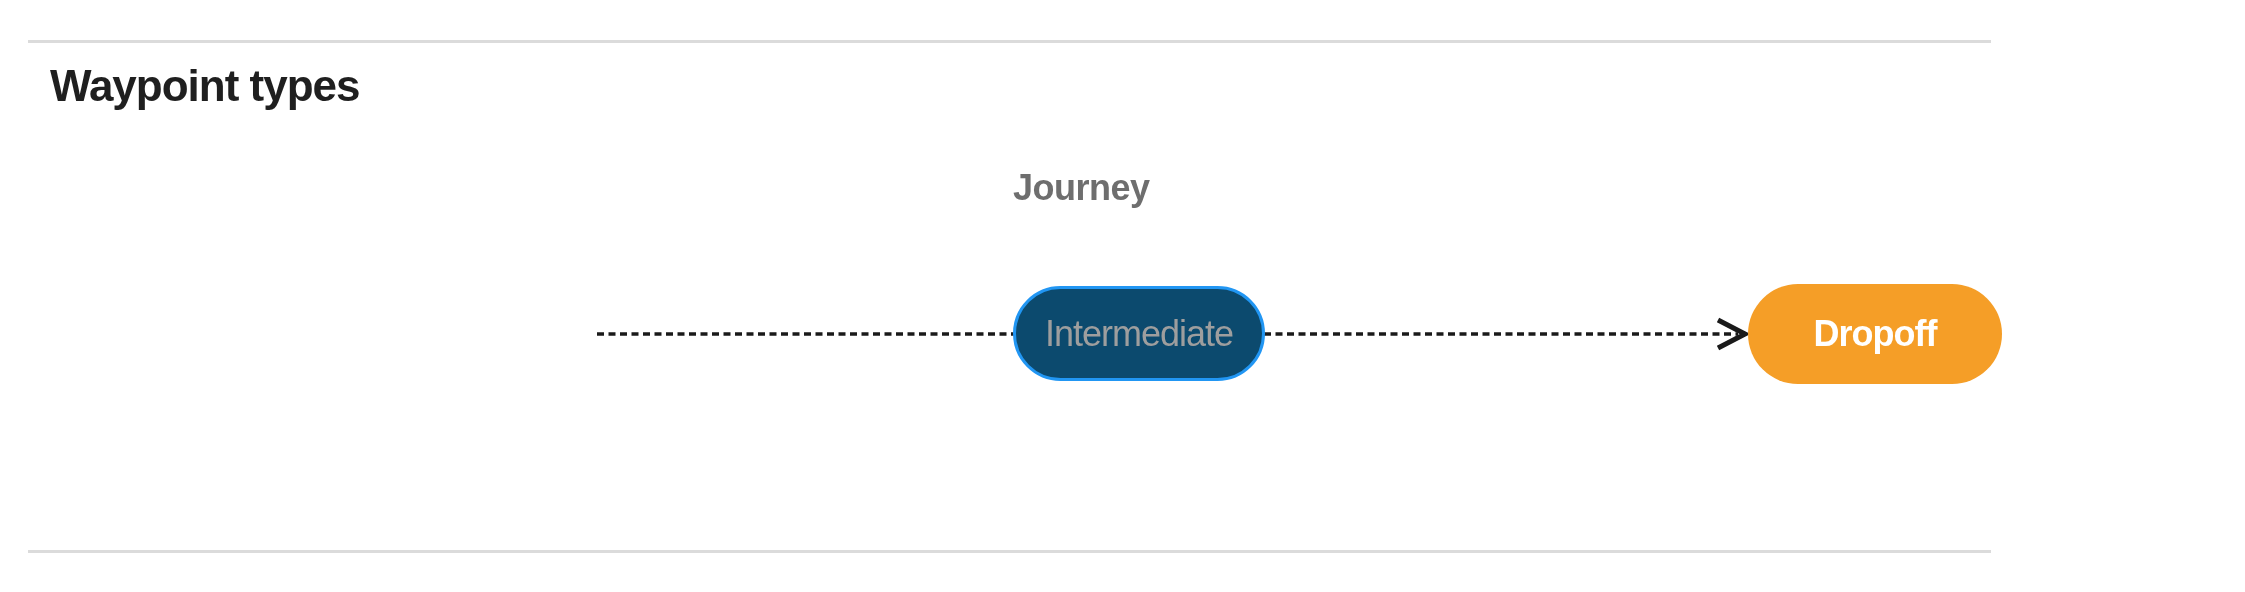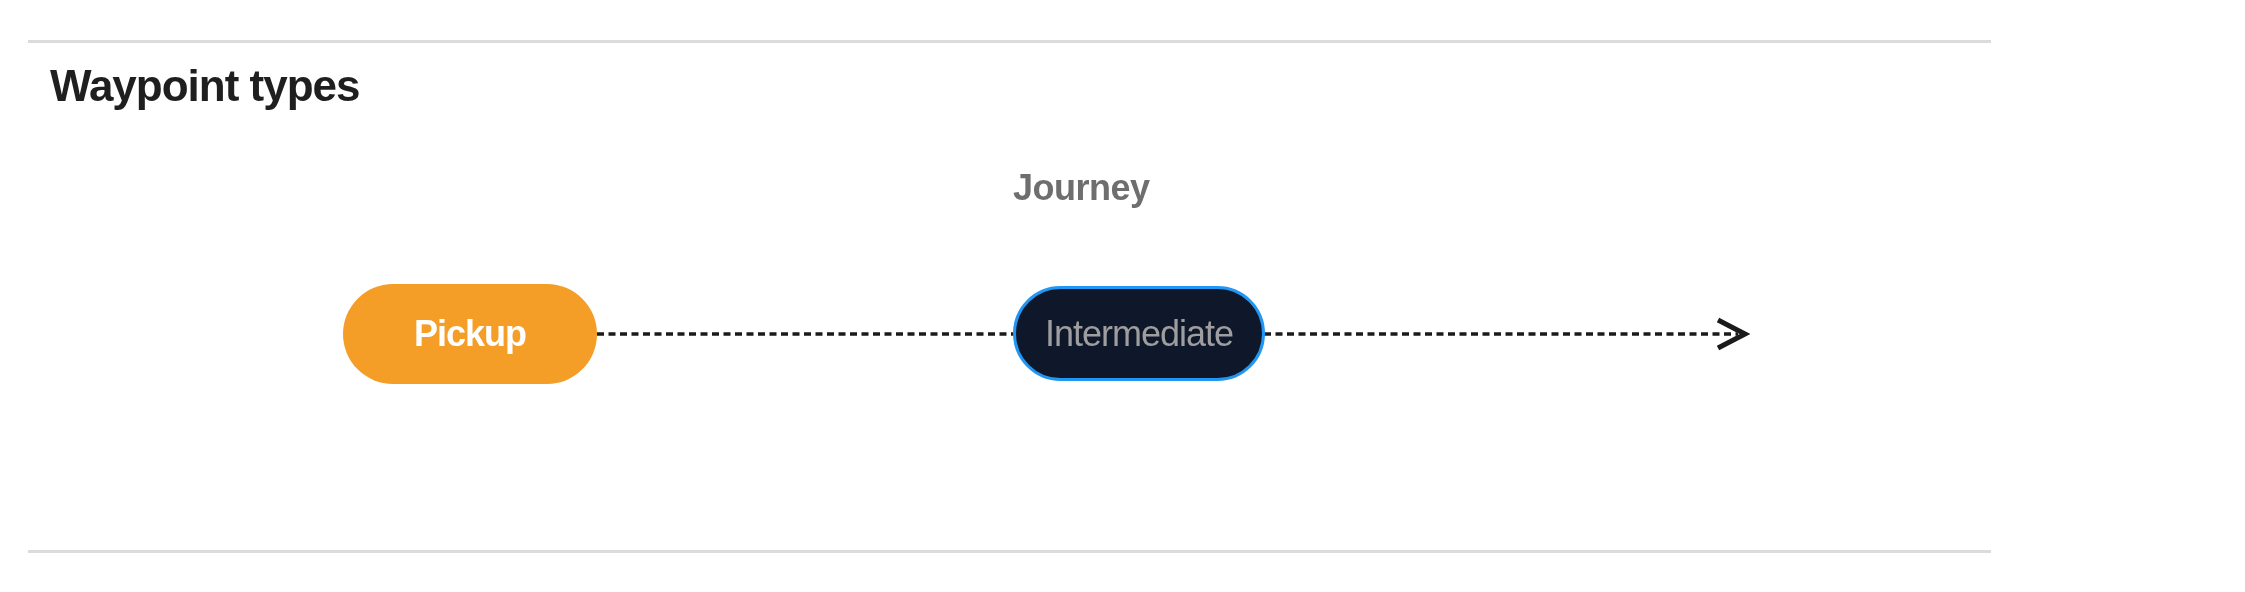--- a/index.html
+++ b/index.html
@@ -78,21 +78,21 @@
     font-size: 36px;
     letter-spacing: -1px;
     border-radius: 50px;
     width: 254px;
     height: 100px;
     top: 284px;
   }
   .node-pickup { left: 343px; }
   .node-dropoff { left: 1748px; }
   .node-outlined {
-    background: #0f172a;
+    background: #0c4a6e;
     border: 3px solid #2196F3;
     color: #9E9E9E;
     font-weight: 500;
     font-size: 36px;
     letter-spacing: -1px;
     border-radius: 48px;
     width: 252px;
     height: 95px;
     left: 1013px;
     top: 286px;
@@ -107,24 +107,24 @@
 
   <h2 class="section-title">Waypoint types</h2>
 
   <div class="journey-label">Journey</div>
 
   <svg class="connector" viewBox="0 0 1170 70" aria-hidden="true">
     <line x1="7" y1="35" x2="1148" y2="35" stroke="#1A1A1A" stroke-width="3.5" stroke-dasharray="7 4.5"></line>
     <path d="M 1128 21 L 1155 35 L 1128 49" fill="none" stroke="#1A1A1A" stroke-width="5" stroke-linecap="butt" stroke-linejoin="miter"></path>
   </svg>
 
-  <div class="node node-filled node-pickup">
-    <span>Pickup</span>
-  </div>
 
   <div class="node node-outlined">
     <span>Intermediate</span>
   </div>
 
+  <div class="node node-filled node-dropoff">
+    <span>Dropoff</span>
+  </div>
 
   <div class="divider divider-bottom"></div>
 
 </div>
 
 </body></html>

